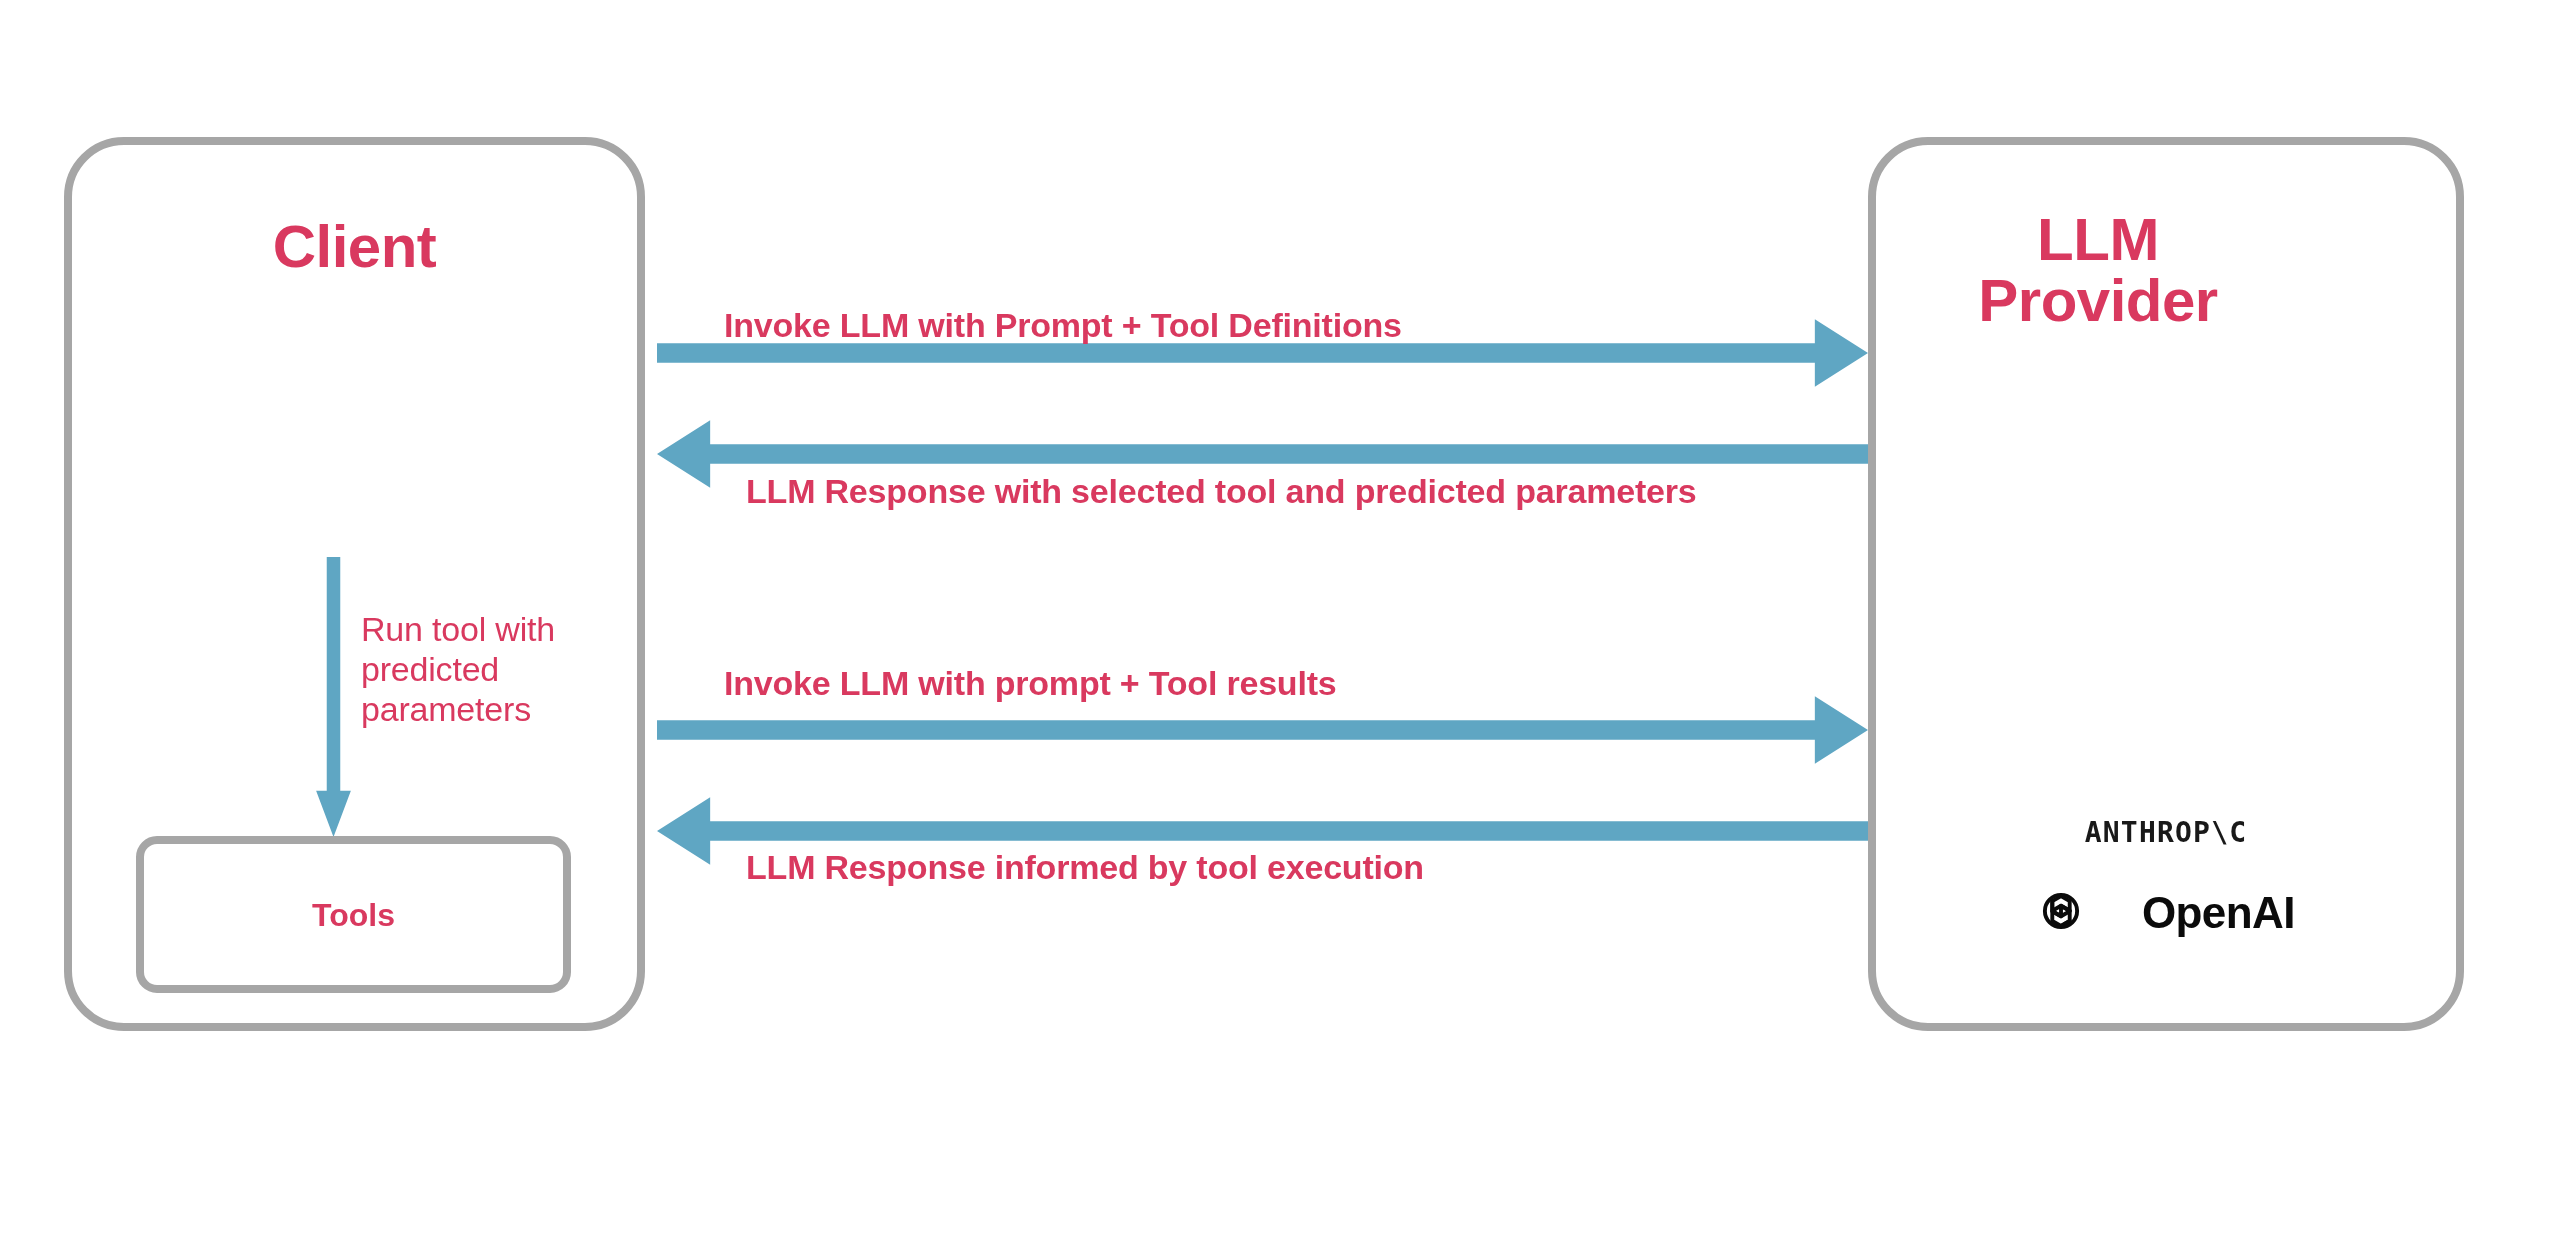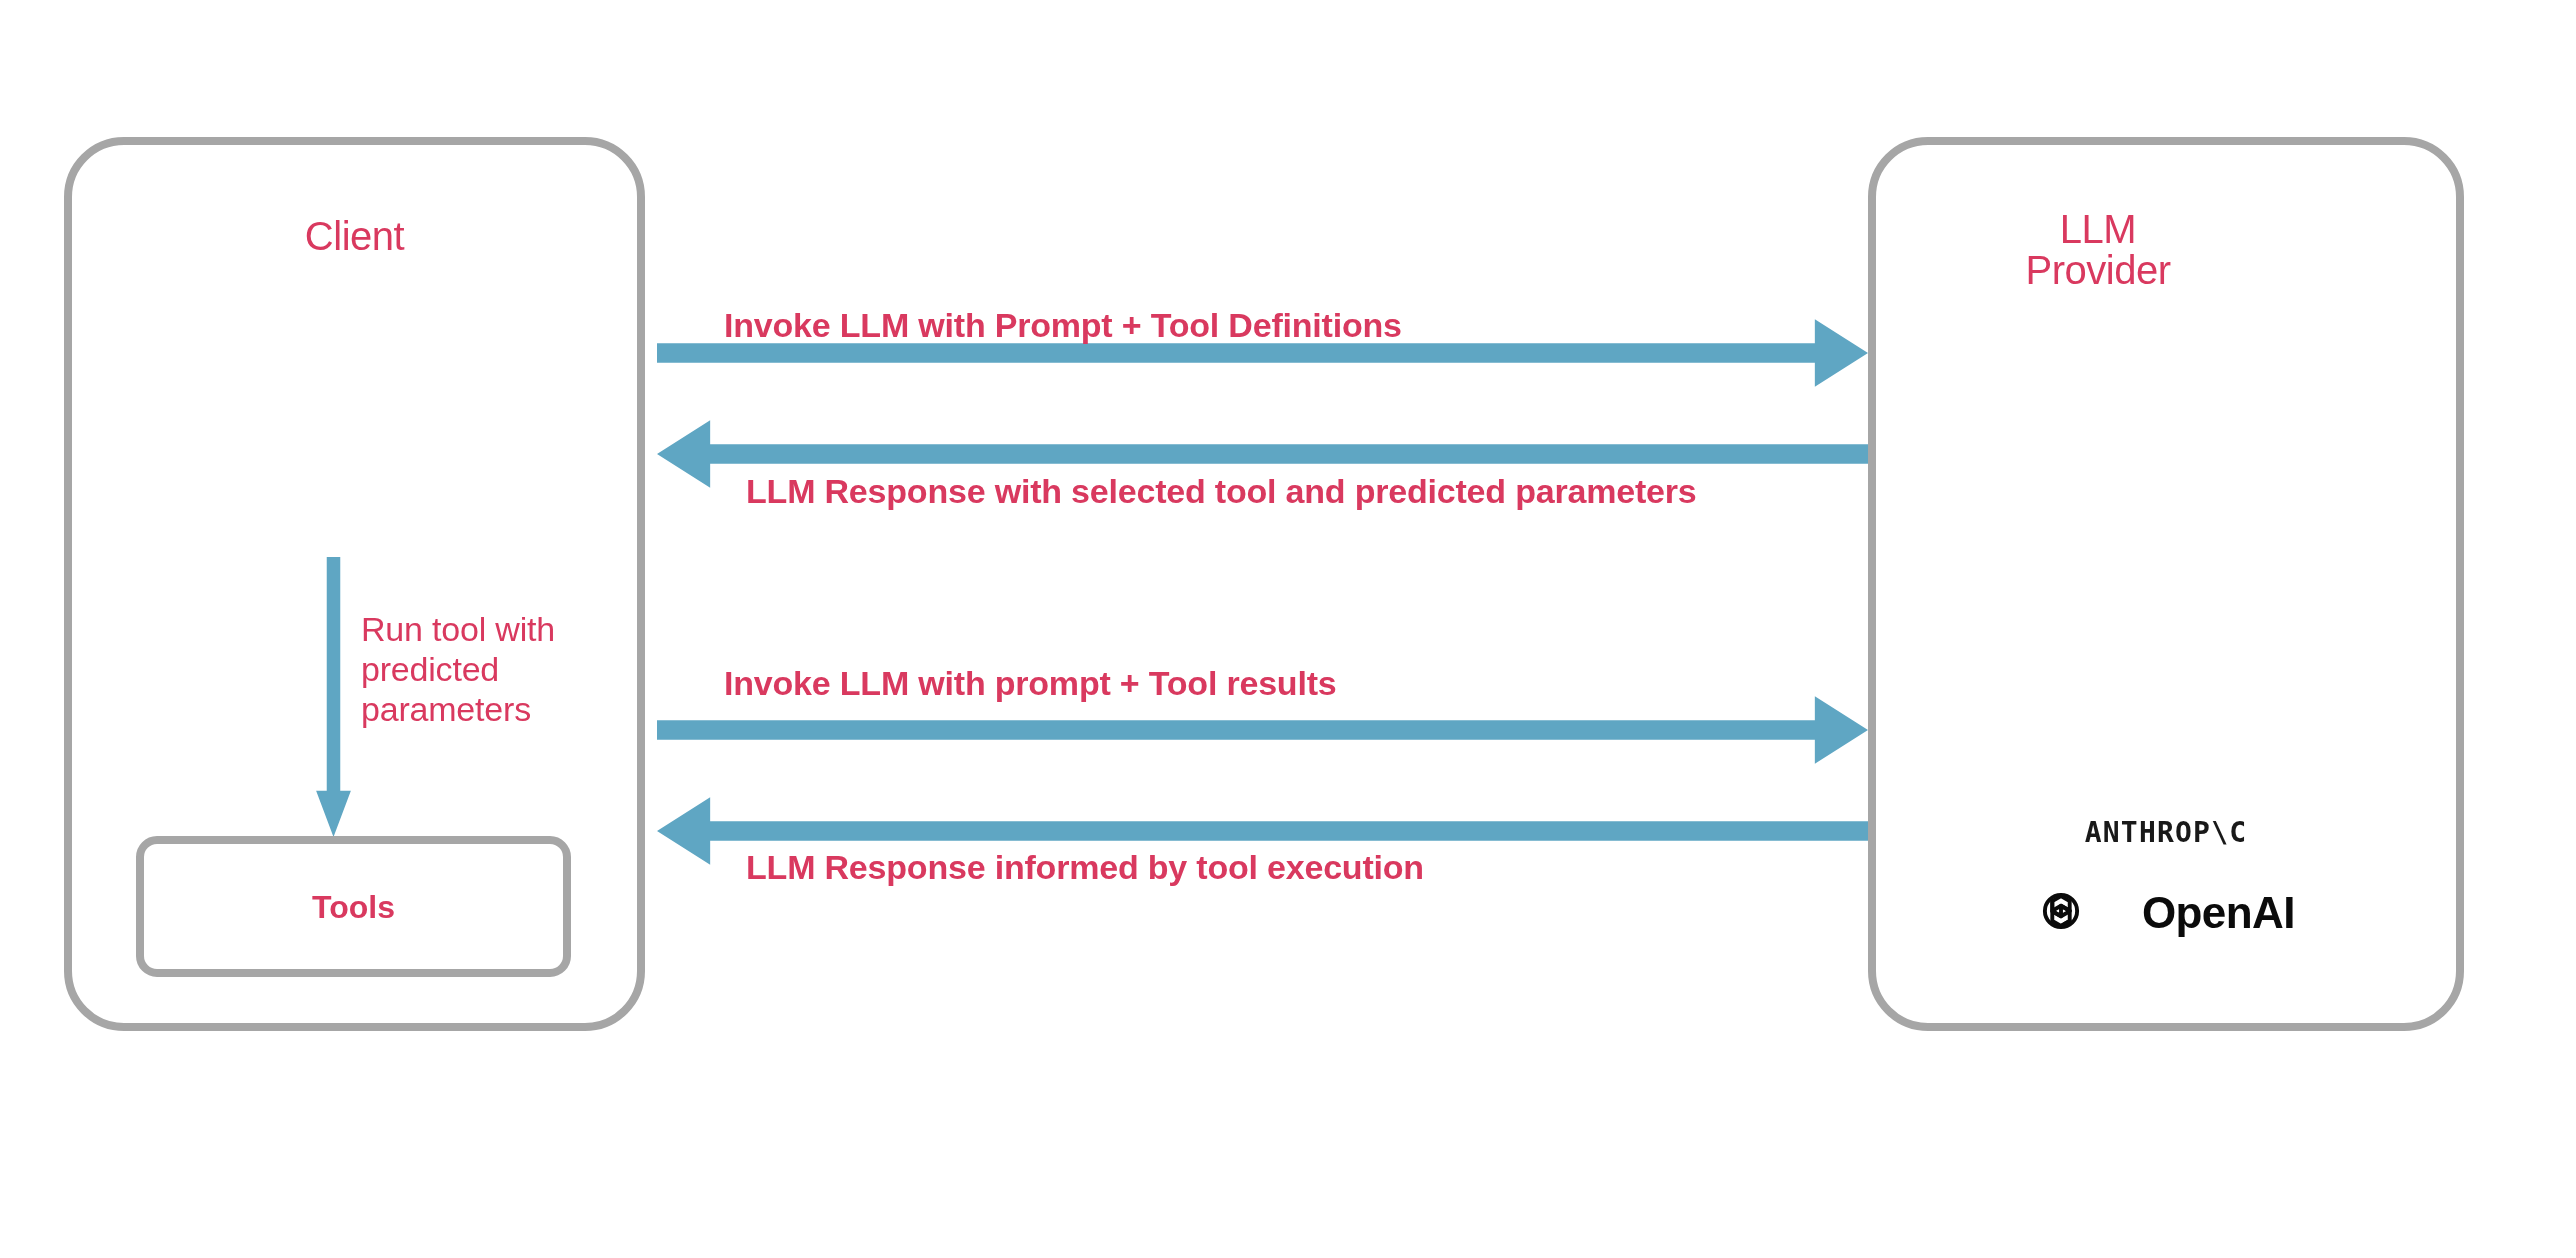--- a/index.html
+++ b/index.html
@@ -36,33 +36,33 @@
     left: 1868px;
     top: 137px;
     width: 596px;
     height: 894px;
     border-radius: 60px;
   }
   #tools-box {
     left: 136px;
     top: 836px;
     width: 435px;
-    height: 141px;
+    height: 157px;
     border-radius: 21px;
   }
 
   
   .box-title {
     position: absolute;
     left: 0;
     right: 0;
     text-align: center;
     color: #d9395f;
-    font-size: 40px;
-    font-weight: 400;
+    font-size: 60px;
+    font-weight: 700;
     line-height: 1.02;
     letter-spacing: -0.5px;
   }
   #client-title { top: 216px; }
   #provider-title { top: 209px; }
 
   .tools-label {
     position: absolute;
     left: 0;
     right: 0;

